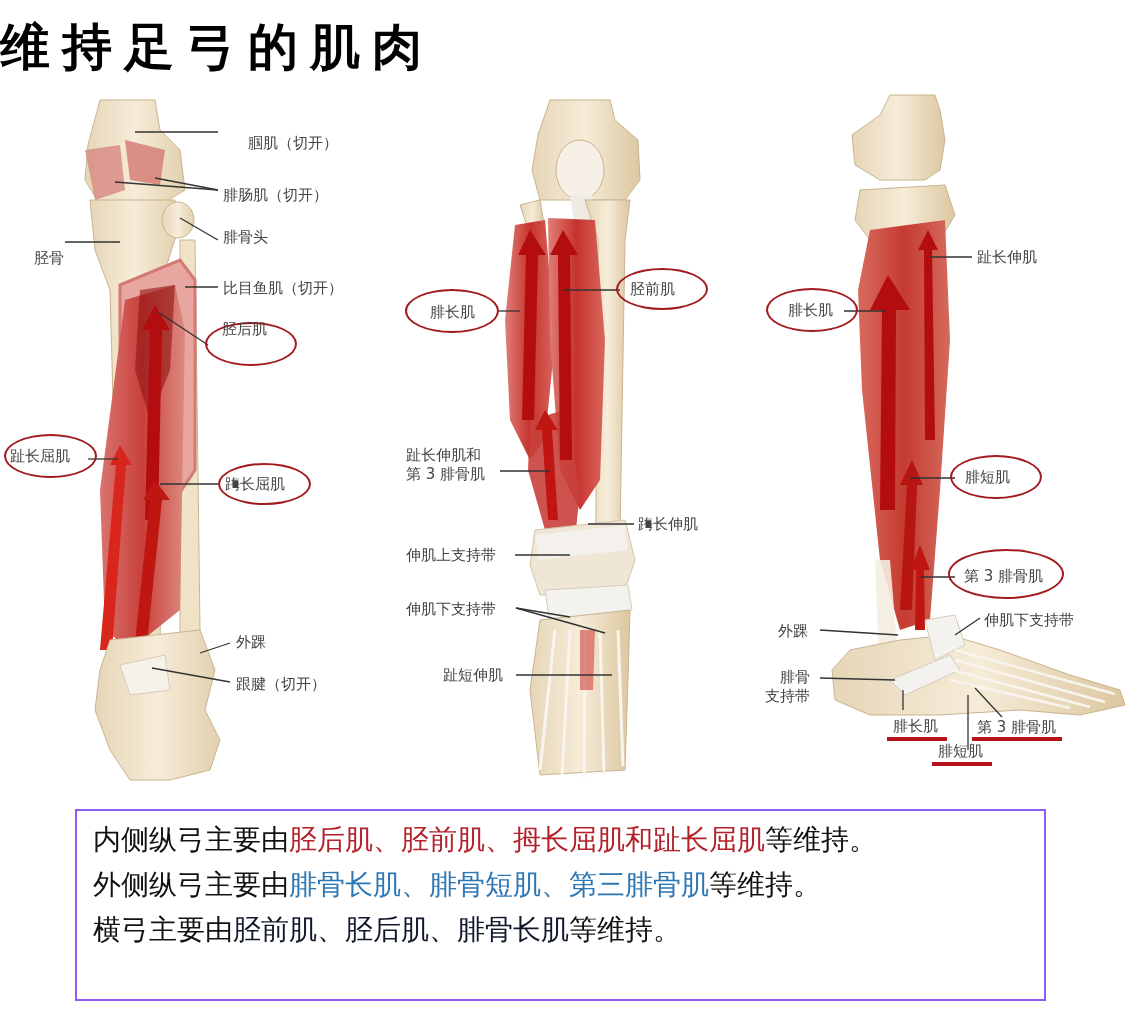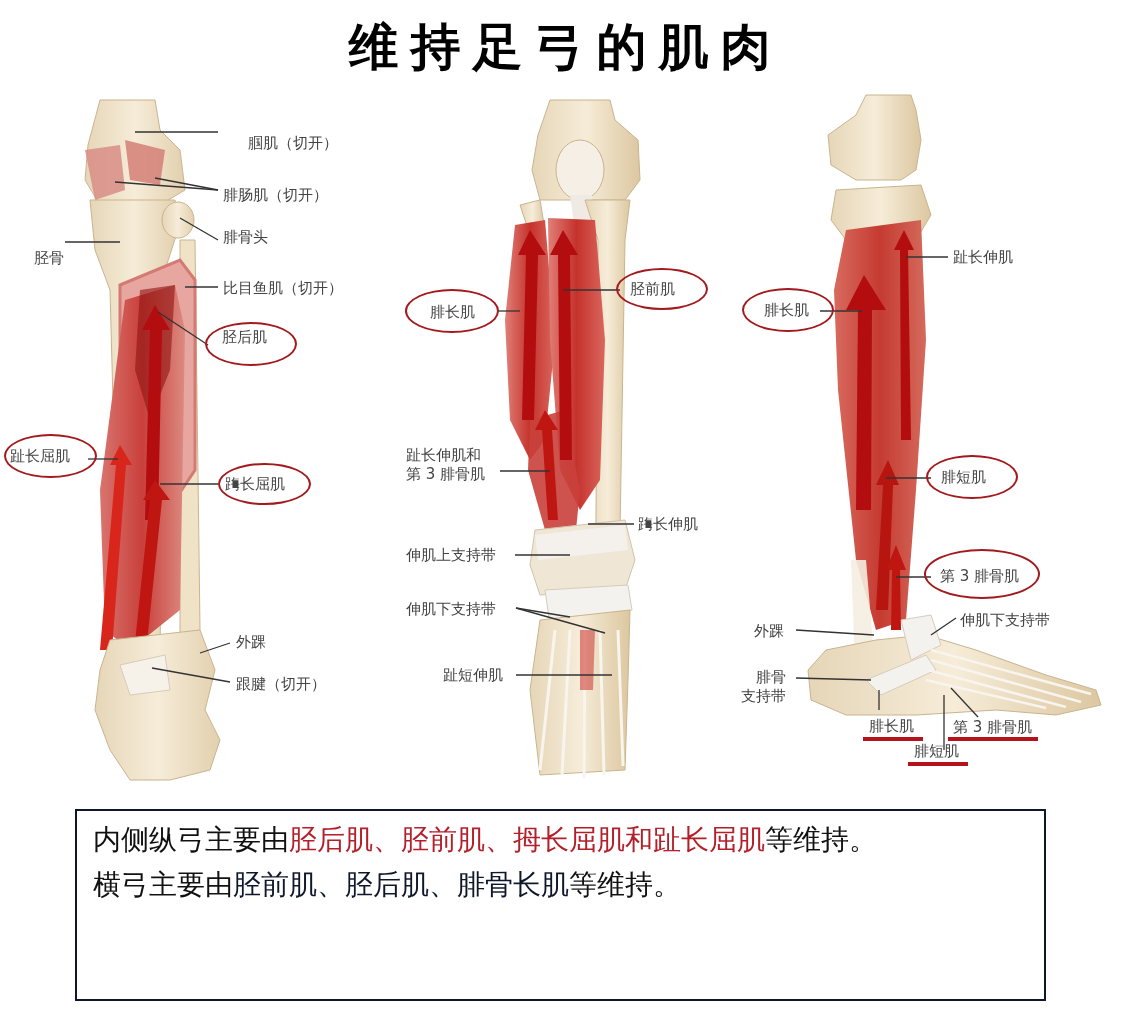--- a/index.html
+++ b/index.html
@@ -1,39 +1,39 @@
 <!DOCTYPE html>
 <html><head>
 <meta charset="utf-8">
 <style>
   html, body { margin: 0; padding: 0; background: #ffffff; }
   body {
     width: 1131px; height: 1014px; position: relative; overflow: hidden;
     font-family: "DejaVu Sans", "Liberation Sans", sans-serif;
   }
   .title {
-    position: absolute; left: 0; top: 14px; width: 1131px; text-align: center;
+    position: absolute; left: 0; top: 14px; width: 1131px; text-align: left;
     font-family: "DejaVu Sans", sans-serif; font-weight: bold;
     font-size: 50px; letter-spacing: 12px; color: #000;
   }
   .panel { position: absolute; top: 90px; height: 700px; }
   .panel svg { position: absolute; left: 0; top: 0; }
   .lbl {
     position: absolute; font-size: 15px; color: #444; white-space: nowrap;
     font-family: "DejaVu Sans", sans-serif; line-height: 18px;
   }
   .lbl.two { line-height: 19px; }
   .circ {
     position: absolute; border: 2.5px solid #a31a1e; border-radius: 50%;
     box-sizing: border-box;
   }
   .uline { position: absolute; height: 4px; background: #b5121b; }
   .textbox {
     position: absolute; left: 75px; top: 809px; width: 971px; height: 192px;
-    border: 2px solid #0f172a; box-sizing: border-box; background: #fff;
+    border: 2px solid #8b5cf6; box-sizing: border-box; background: #fff;
     padding: 6px 0 0 16px;
   }
   .tline {
     font-family: "DejaVu Serif", "Liberation Serif", serif;
     font-size: 28px; line-height: 45px; color: #111; white-space: nowrap;
   }
   .red { color: #b3202a; }
   .blue { color: #2e77b5; }
   .green { color: #0f172a; }
 </style>
@@ -93,21 +93,21 @@
       <line x1="200" y1="563" x2="230" y2="553"></line>
       <line x1="152" y1="578" x2="230" y2="592"></line>
     </g>
   </svg>
   <div class="lbl" style="left:223px; top:44px;margin-left:25px;">腘肌（切开）</div>
   <div class="lbl" style="left:223px; top:96px;">腓肠肌（切开）</div>
   <div class="lbl" style="left:223px; top:138px;">腓骨头</div>
   <div class="lbl" style="left:34px; top:143px;margin-top:16px;">胫骨</div>
   <div class="lbl" style="left:223px; top:189px;">比目鱼肌（切开）</div>
   <div class="circ" style="left:205px; top:232px; width:92px; height:44px;"></div>
-  <div class="lbl" style="left:222px; top:238px;">胫后肌</div>
+  <div class="lbl" style="left:222px; top:230px;">胫后肌</div>
   <div class="circ" style="left:4px; top:344px; width:93px; height:44px;"></div>
   <div class="lbl" style="left:10px; top:357px;">趾长屈肌</div>
   <div class="circ" style="left:218px; top:373px; width:93px; height:42px;"></div>
   <div class="lbl" style="left:225px; top:385px;text-align:right;">踇长屈肌</div>
   <div class="lbl" style="left:236px; top:543px;">外踝</div>
   <div class="lbl" style="left:236px; top:585px;">跟腱（切开）</div>
 </div>
 
 <div class="panel" style="left:380px; width:360px;">
   <svg width="360" height="700">
@@ -171,21 +171,21 @@
   <div class="lbl two" style="left:26px; top:356px;">
     <div>趾长伸肌和</div>
     <div>第 3 腓骨肌</div>
   </div>
   <div class="lbl" style="left:258px; top:425px;">踇长伸肌</div>
   <div class="lbl" style="left:26px; top:456px;">伸肌上支持带</div>
   <div class="lbl" style="left:26px; top:510px;">伸肌下支持带</div>
   <div class="lbl" style="left:63px; top:576px;">趾短伸肌</div>
 </div>
 
-<div class="panel" style="left:716px; width:391px;">
+<div class="panel" style="left:740px; width:391px;">
   <svg width="391" height="700">
     <defs>
       <linearGradient id="boneG3" x1="0" x2="1">
         <stop offset="0" stop-color="#e6d6b8"></stop>
           <stop offset="0.5" stop-color="#f6ecd8"></stop>
           <stop offset="1" stop-color="#dcc7a0"></stop>
       </linearGradient>
       <linearGradient id="musG3" x1="0" x2="1">
         <stop offset="0" stop-color="#d86a5e"></stop>
           <stop offset="0.5" stop-color="#c53b31"></stop>
@@ -248,15 +248,18 @@
   <div class="uline" style="left:232px; top:647px; width:90px;"></div>
   <div class="lbl" style="left:198px; top:652px;">腓短肌</div>
   <div class="uline" style="left:192px; top:672px; width:60px;"></div>
 </div>
 
 <div class="textbox">
   <div class="tline">
     <span>内侧纵弓主要由</span><span class="red">胫后肌、胫前肌、拇长屈肌和趾长屈肌</span><span>等维持。</span>
   </div>
   <div class="tline">
+    <span>外侧纵弓主要由</span><span class="blue">腓骨长肌、腓骨短肌、第三腓骨肌</span><span>等维持。</span>
+  </div>
+  <div class="tline">
     <span>横弓主要由</span><span class="green">胫前肌、胫后肌、腓骨长肌</span><span>等维持。</span>
   </div>
 </div>
 
 </body></html>

